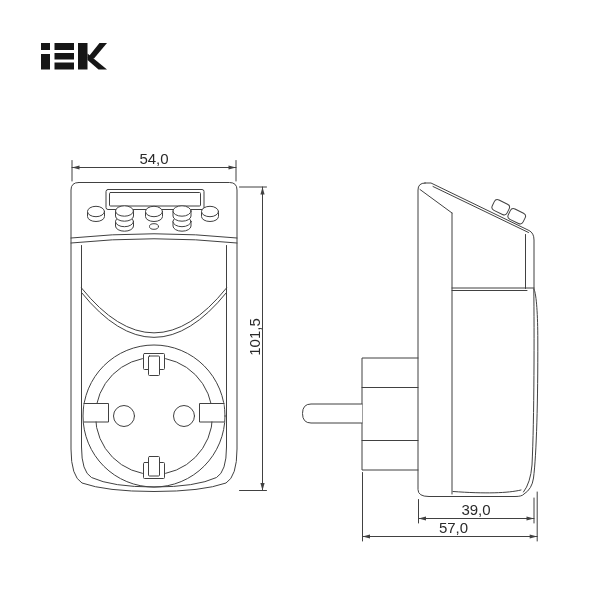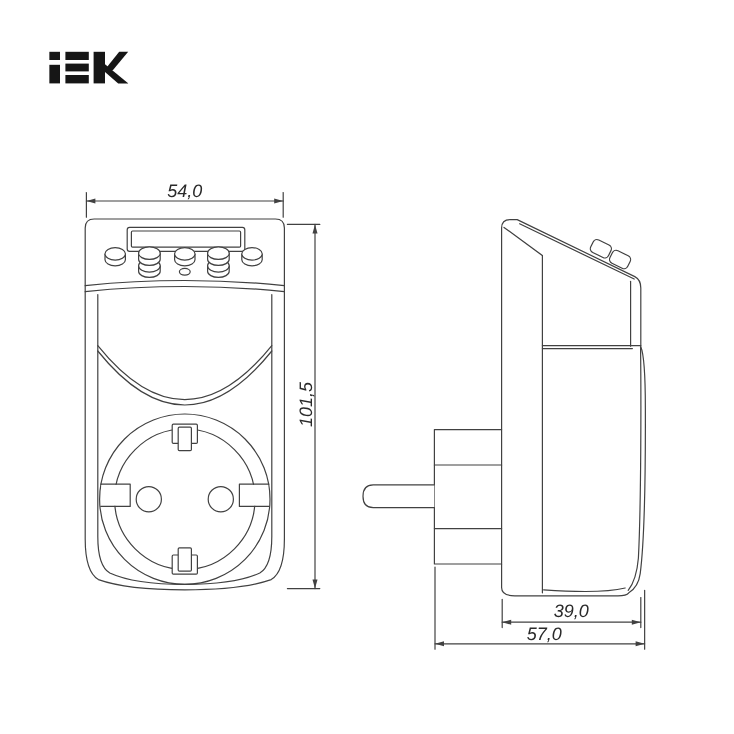--- a/index.html
+++ b/index.html
@@ -2,21 +2,20 @@
 <html><head>
 <meta charset="utf-8">
 <style>
   html,body{margin:0;padding:0;background:#ffffff;}
   .sheet{
     position:relative;
     width:612px;height:612px;
     background:#ffffff;
     overflow:hidden;
     font-family:"Liberation Sans", sans-serif;
-    font-style:italic;
   }
   .logo{position:absolute;left:41px;top:43px;width:66px;height:27px;}
   .drawing{position:absolute;left:0;top:0;}
   text.dim{
     font-family:"Liberation Sans", sans-serif;
     font-size:15px;
     fill:#2a2a2a;
   }
 </style>
 </head>

